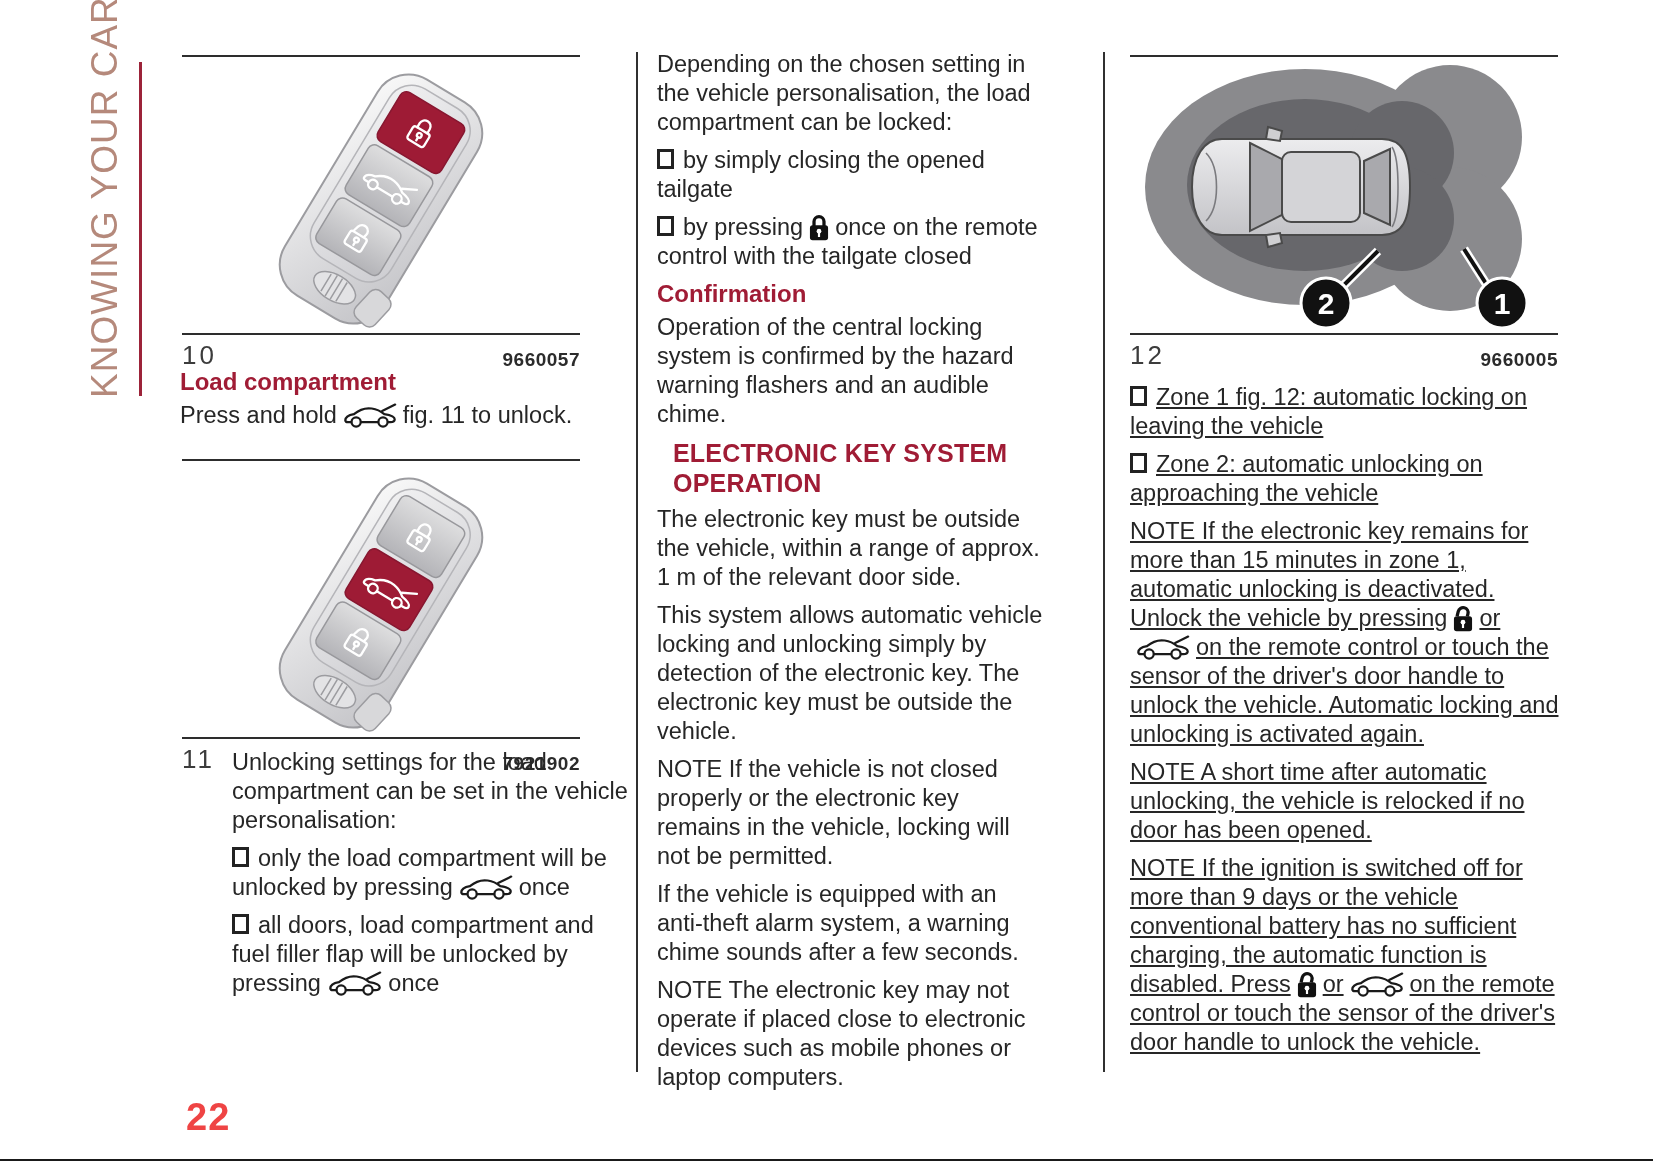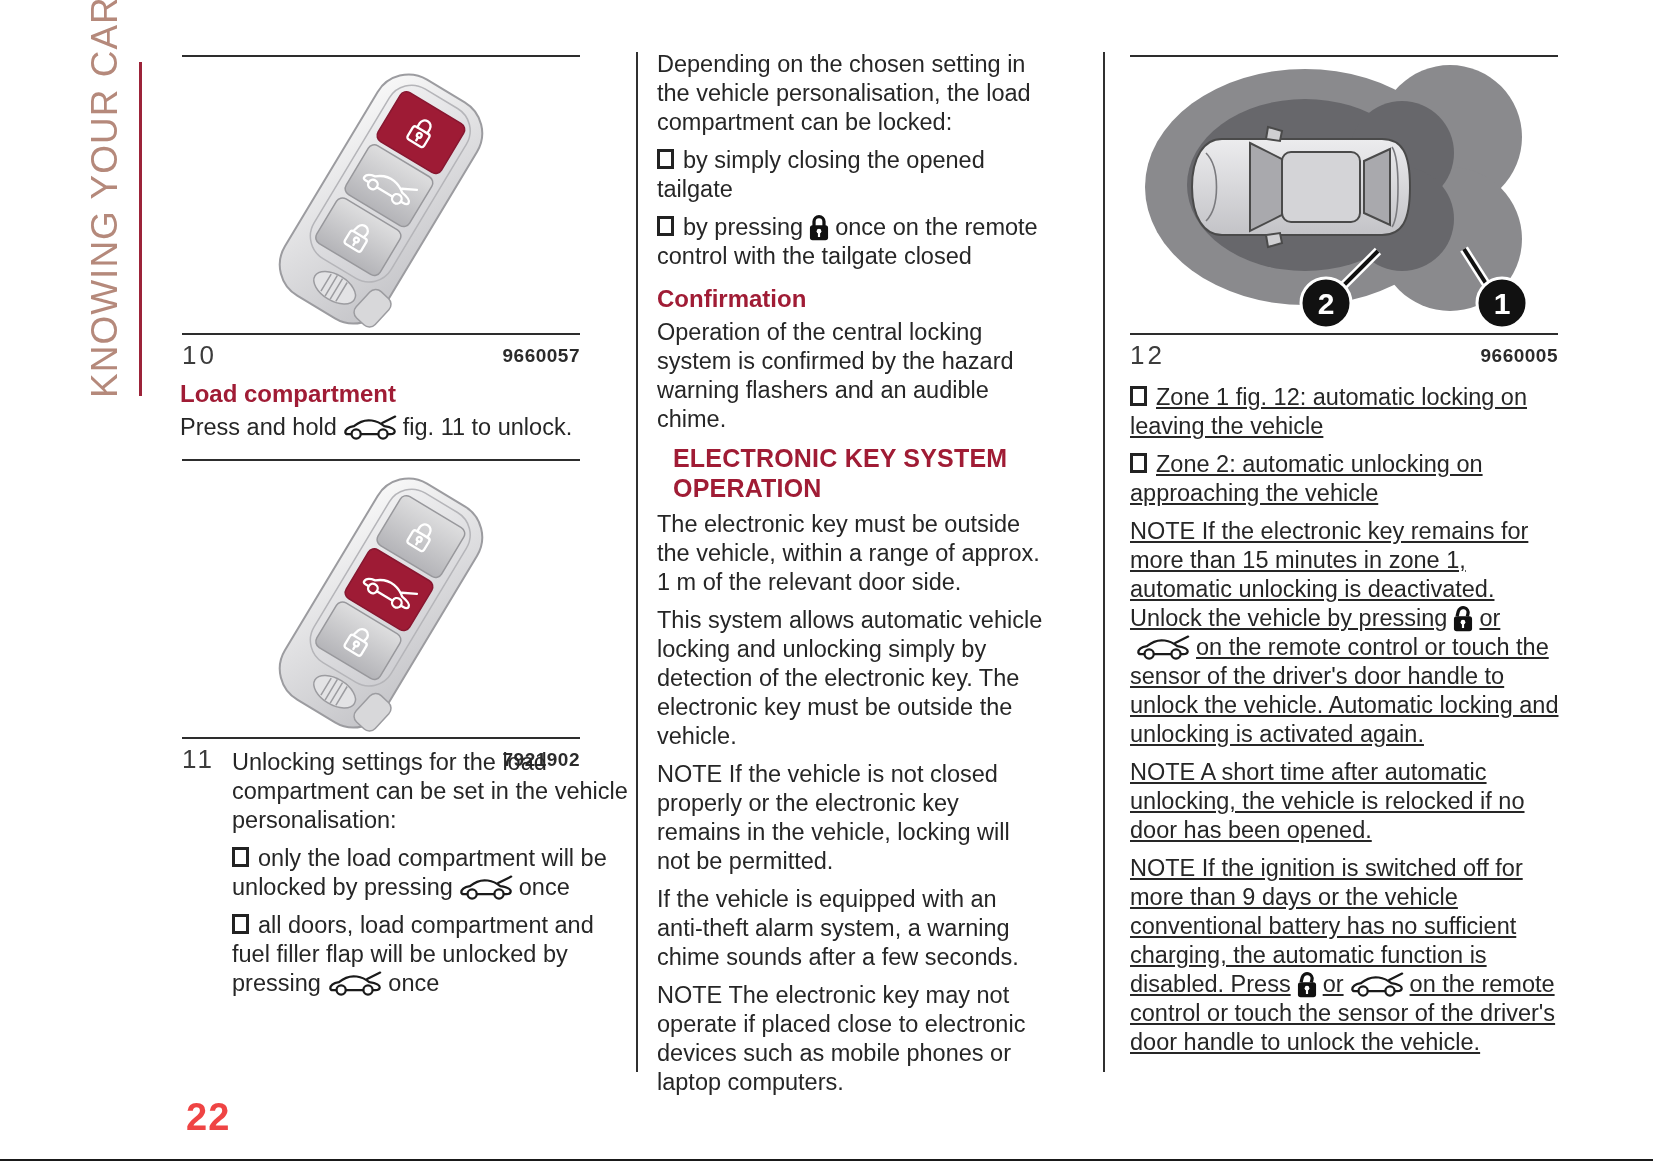--- a/index.html
+++ b/index.html
@@ -15,27 +15,27 @@
     font-size:37px; letter-spacing:1px; color:#b5897b; white-space:nowrap;
   }
   #side-rule { position:absolute; left:139px; top:62px; width:3px; height:334px; background:#9c2339; }
   
   .vdivider { position:absolute; top:52px; width:2px; height:1020px; background:#303030; }
   #divider-1 { left:636px; } #divider-2 { left:1103px; }
   #page-bottom-rule { position:absolute; left:0; top:1159px; width:1653px; height:2px; background:#1a1a1a; }
   
   .figure { position:absolute; }
   .fig-img { border-top:2px solid #2d2d2d; border-bottom:2px solid #2d2d2d; height:276px; overflow:hidden; background:#fff; }
-  .fig-caption { display:flex; justify-content:space-between; align-items:center; padding-top:5px; }
+  .fig-caption { display:flex; justify-content:space-between; align-items:flex-end; padding-top:5px; }
   .fig-num  { font-size:26px; color:#3c3c3c; letter-spacing:3px; }
   .fig-code { font-size:19px; font-weight:bold; color:#2b2b2b; letter-spacing:0.5px; }
   
   .tcol p { margin:0 0 9px 0; font-size:23.5px; line-height:29px; }
   h2.red, h3.red { color:#a01c35; margin:0; }
-  h3.red { font-size:24px; margin:14px 0 5px; }
+  h3.red { font-size:24px; margin:2px 0 5px; }
   h2.red { font-size:25px; line-height:30px; margin:7px 16px 7px; letter-spacing:0.2px; }
   .sq {
     display:inline-block; width:11px; height:14px; border:3px solid #222;
     margin-right:9px; vertical-align:-1px;
   }
   .icar  { width:56px; height:26px; vertical-align:-5px; margin:0 5px; color:#1a1a1a; }
   .ilock { width:24px; height:29px; vertical-align:-7px; margin:0 4px; color:#111; }
   #page-number { position:absolute; left:186px; top:1096px; font-size:38px; font-weight:800; color:#ef4444; letter-spacing:1px; }
   
   .fob { display:block; }

